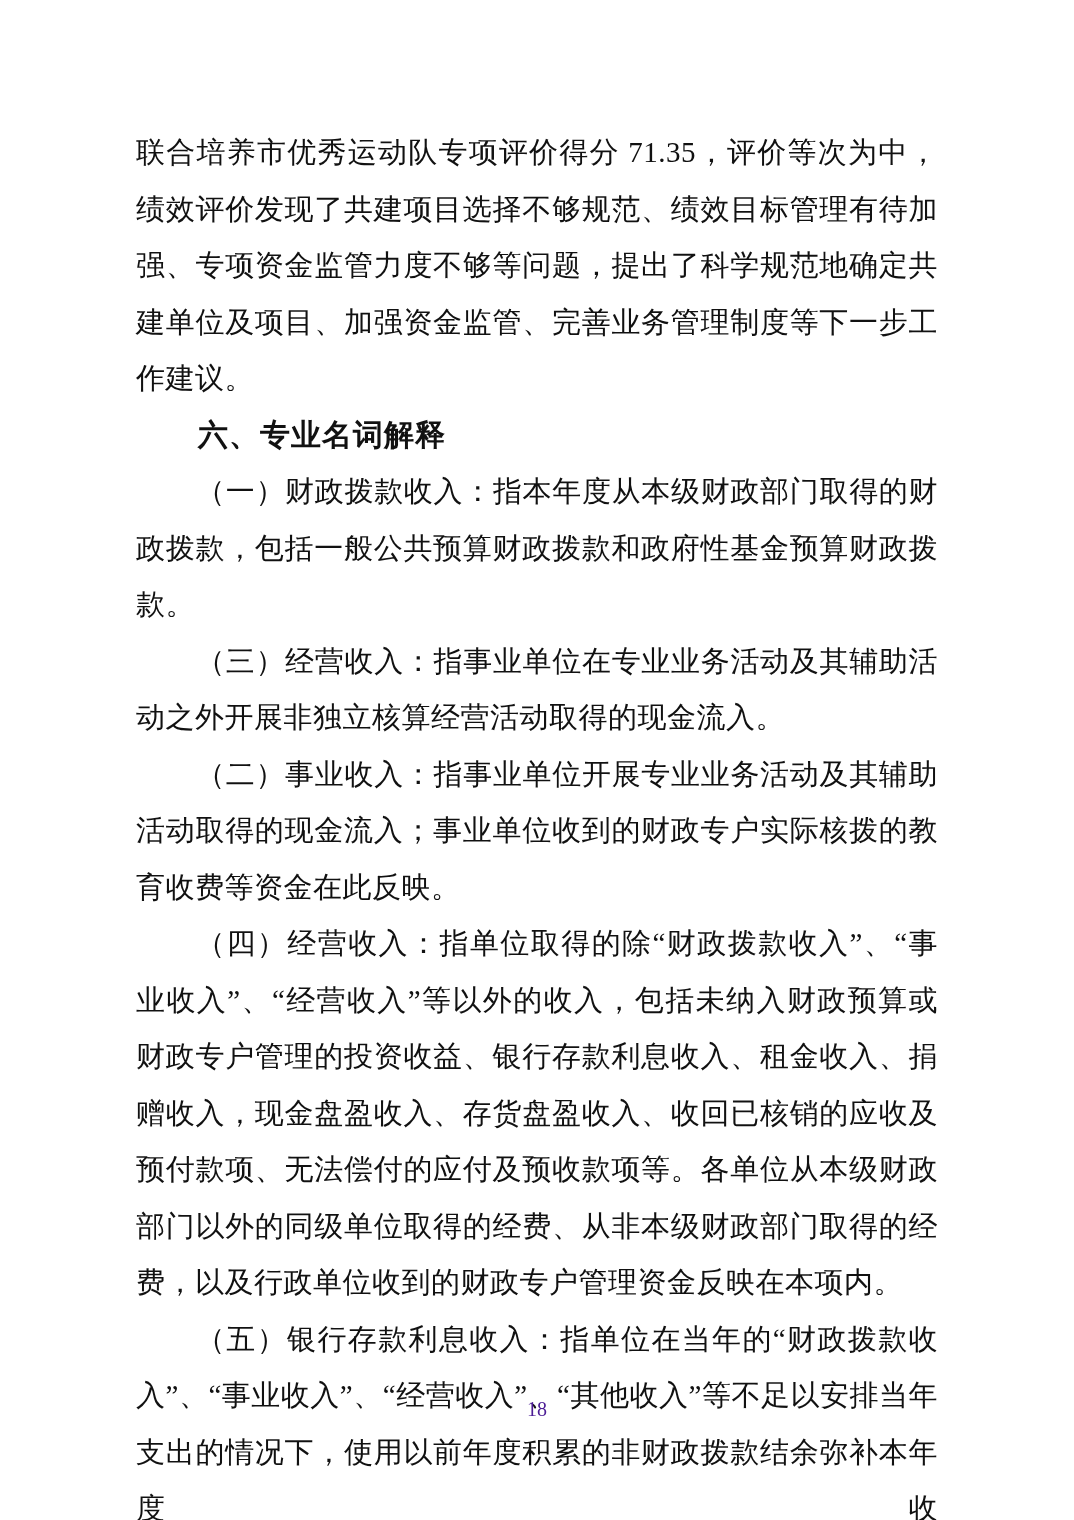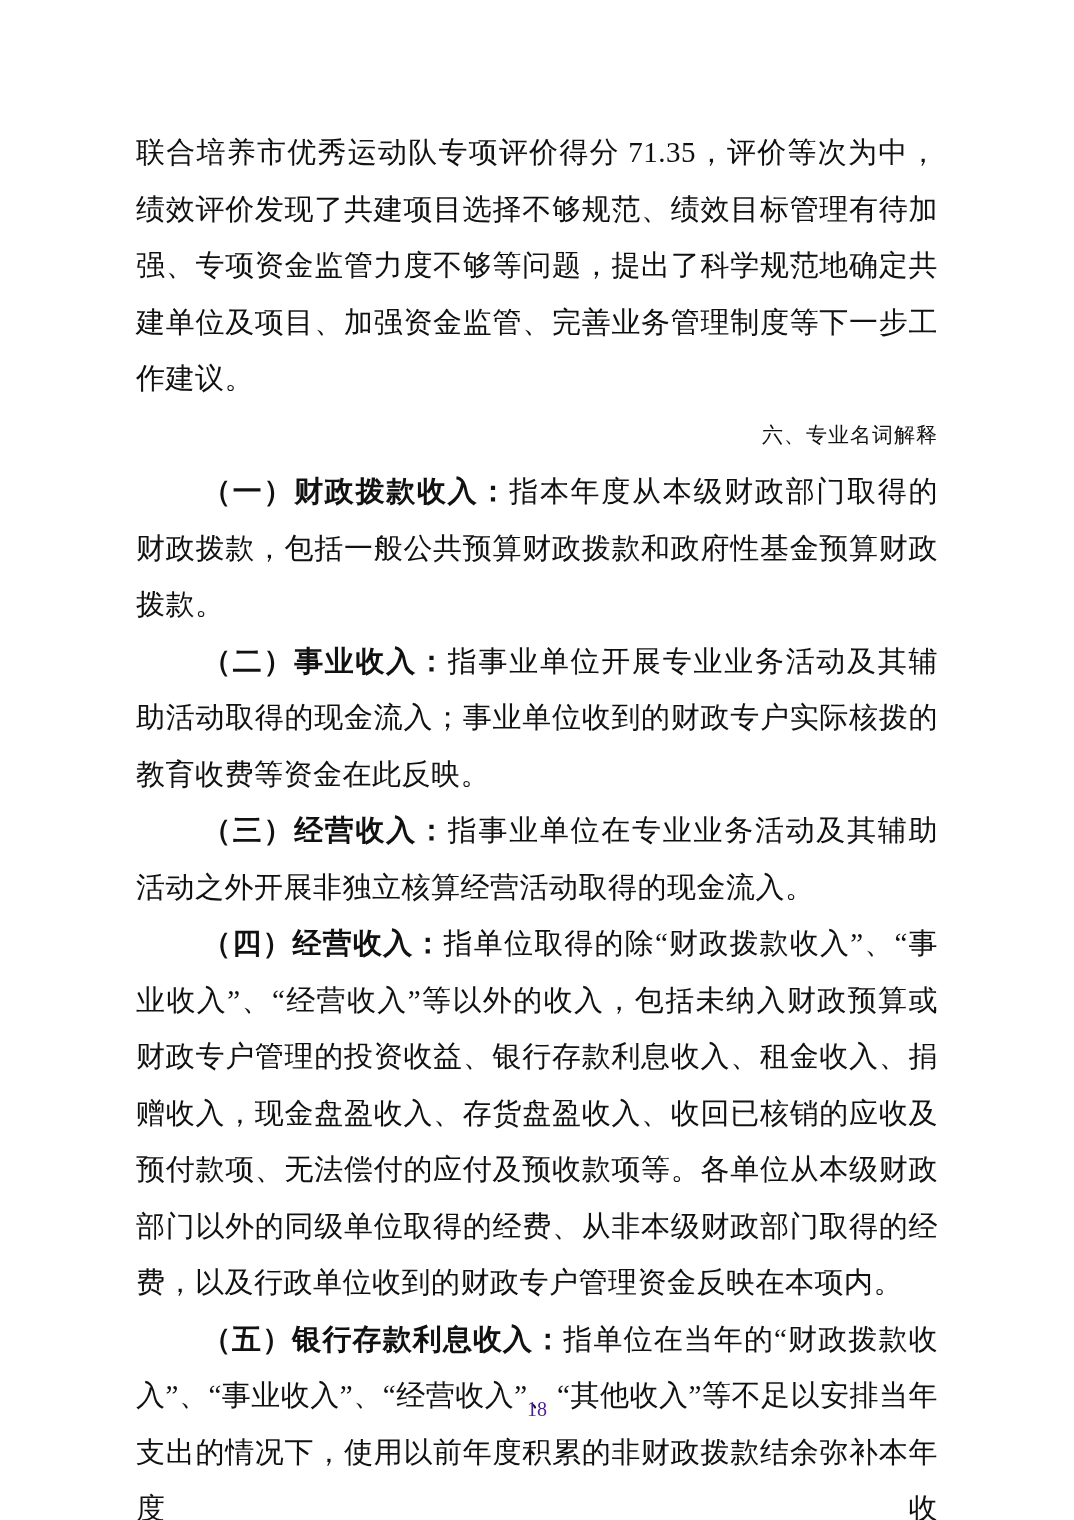--- a/index.html
+++ b/index.html
@@ -37,30 +37,29 @@
   .para.no-indent {
     text-indent: 0;
   }
   .para.cutoff {
     text-align-last: justify;
   }
   .section-heading {
     margin: 0;
     padding: 0;
     text-indent: 62px;
-    font-size: 21px;
-    font-weight: normal;
+    font-size: 30px;
+    font-weight: bold;
     line-height: 56.5px;
     font-family: "Liberation Sans", "DejaVu Sans", sans-serif;
     letter-spacing: 1px;
-    text-align: right;
+    text-align: left;
   }
   .term {
-    font-weight: bold;
-    margin-left: 6px;
+    font-weight: normal;
   }
   .page-footer {
     position: absolute;
     left: 0;
     right: 0;
     top: 1398px;
     text-align: center;
   }
   .page-number {
     font-size: 20px;
@@ -74,23 +73,23 @@
 <div class="page">
 
   <main class="doc-body">
 
     <p class="para no-indent">联合培养市优秀运动队专项评价得分 71.35，评价等次为中，绩效评价发现了共建项目选择不够规范、绩效目标管理有待加强、专项资金监管力度不够等问题，提出了科学规范地确定共建单位及项目、加强资金监管、完善业务管理制度等下一步工作建议。</p>
 
     <h2 class="section-heading">六、专业名词解释</h2>
 
     <p class="para"><span class="term">（一）财政拨款收入：</span><span>指本年度从本级财政部门取得的财政拨款，包括一般公共预算财政拨款和政府性基金预算财政拨款。</span></p>
 
+    <p class="para"><span class="term">（三）经营收入：</span><span>指事业单位在专业业务活动及其辅助活动之外开展非独立核算经营活动取得的现金流入。</span></p>
+
     <p class="para"><span class="term">（二）事业收入：</span><span>指事业单位开展专业业务活动及其辅助活动取得的现金流入；事业单位收到的财政专户实际核拨的教育收费等资金在此反映。</span></p>
-
-    <p class="para"><span class="term">（三）经营收入：</span><span>指事业单位在专业业务活动及其辅助活动之外开展非独立核算经营活动取得的现金流入。</span></p>
 
     <p class="para"><span class="term">（四）经营收入：</span><span>指单位取得的除“财政拨款收入”、“事业收入”、“经营收入”等以外的收入，包括未纳入财政预算或财政专户管理的投资收益、银行存款利息收入、租金收入、捐赠收入，现金盘盈收入、存货盘盈收入、收回已核销的应收及预付款项、无法偿付的应付及预收款项等。各单位从本级财政部门以外的同级单位取得的经费、从非本级财政部门取得的经费，以及行政单位收到的财政专户管理资金反映在本项内。</span></p>
 
     <p class="para cutoff"><span class="term">（五）银行存款利息收入：</span><span>指单位在当年的“财政拨款收入”、“事业收入”、“经营收入”、“其他收入”等不足以安排当年支出的情况下，使用以前年度积累的非财政拨款结余弥补本年度收</span></p>
 
   </main>
 
   <footer class="page-footer">
     <span class="page-number">18</span>
   </footer>

